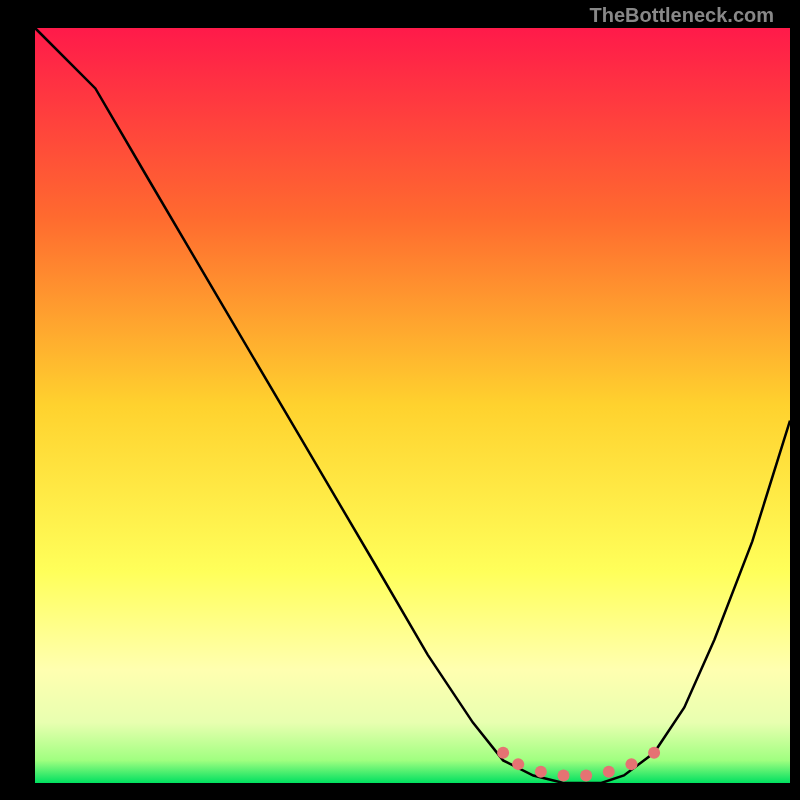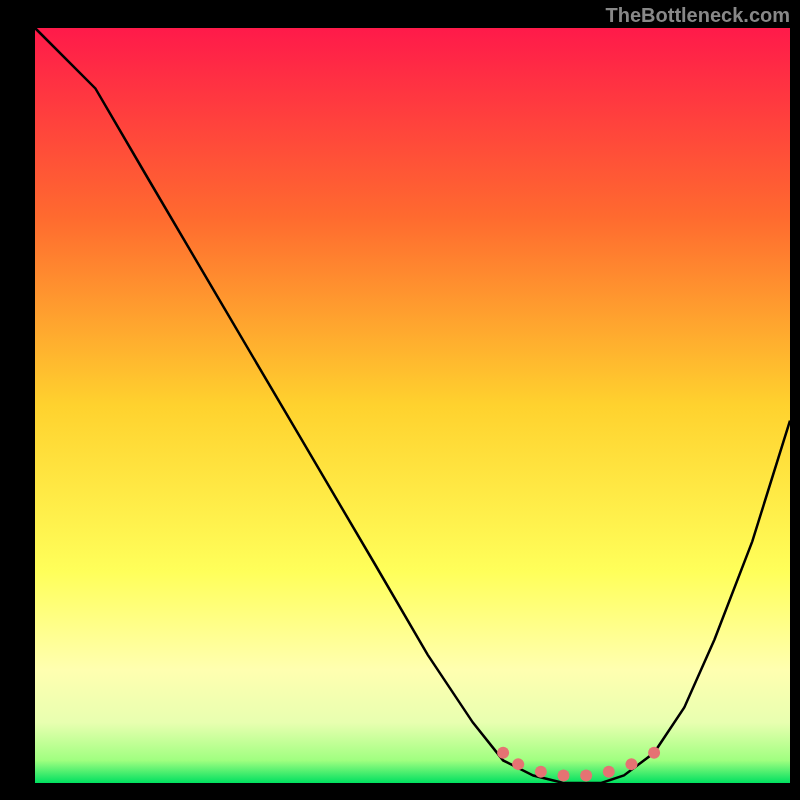--- a/index.html
+++ b/index.html
@@ -13,21 +13,21 @@
   }
   .chart-wrap {
     position: relative;
     width: 800px;
     height: 800px;
     background: #000;
   }
   .attribution {
     position: absolute;
     top: 4px;
-    right: 10px;
+    right: 26px;
     color: #888;
     font-size: 20px;
     font-weight: bold;
     z-index: 10;
   }
   svg {
     position: absolute;
     top: 0;
     left: 0;
   }

